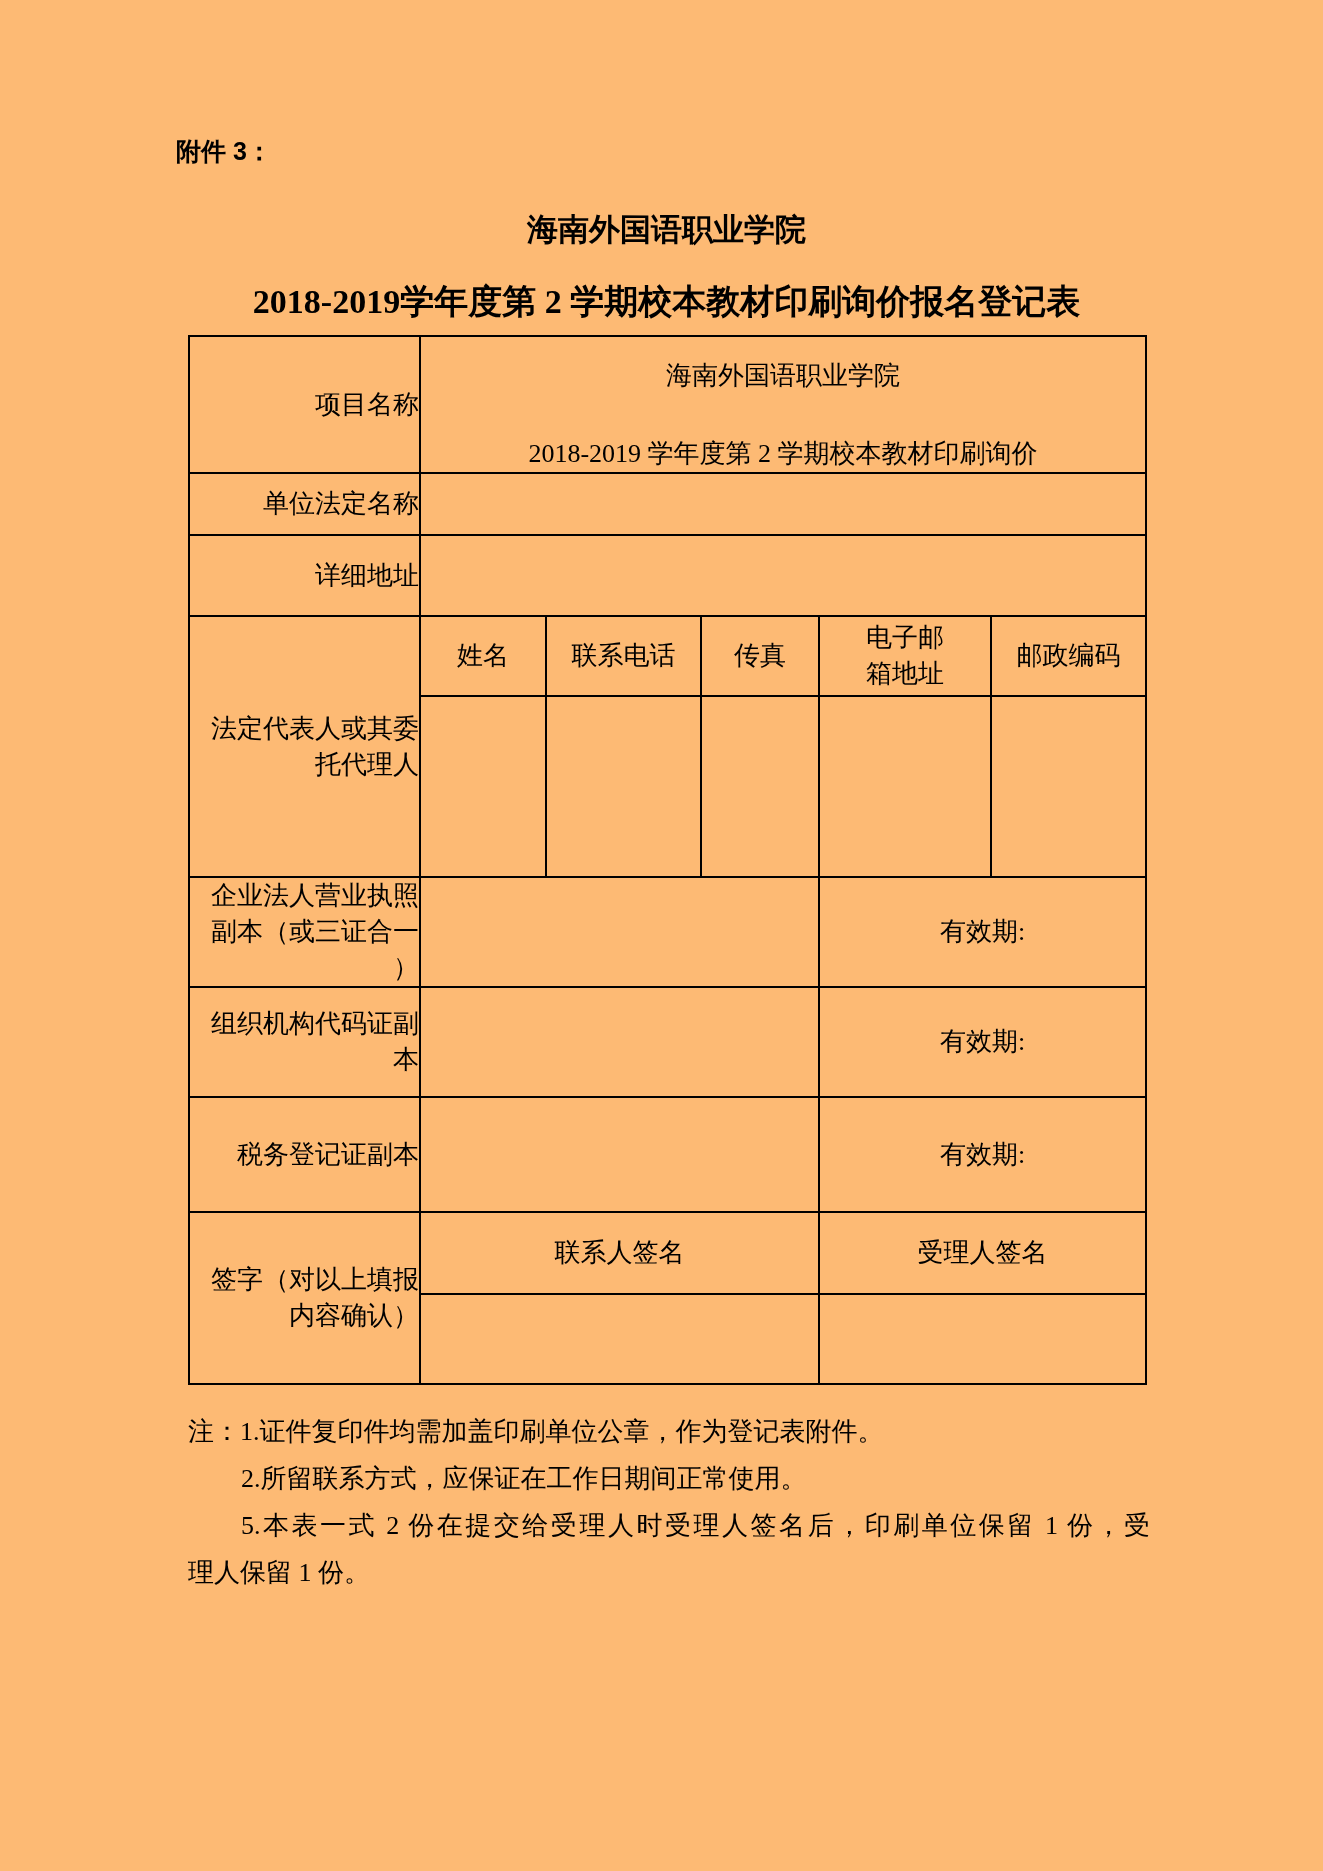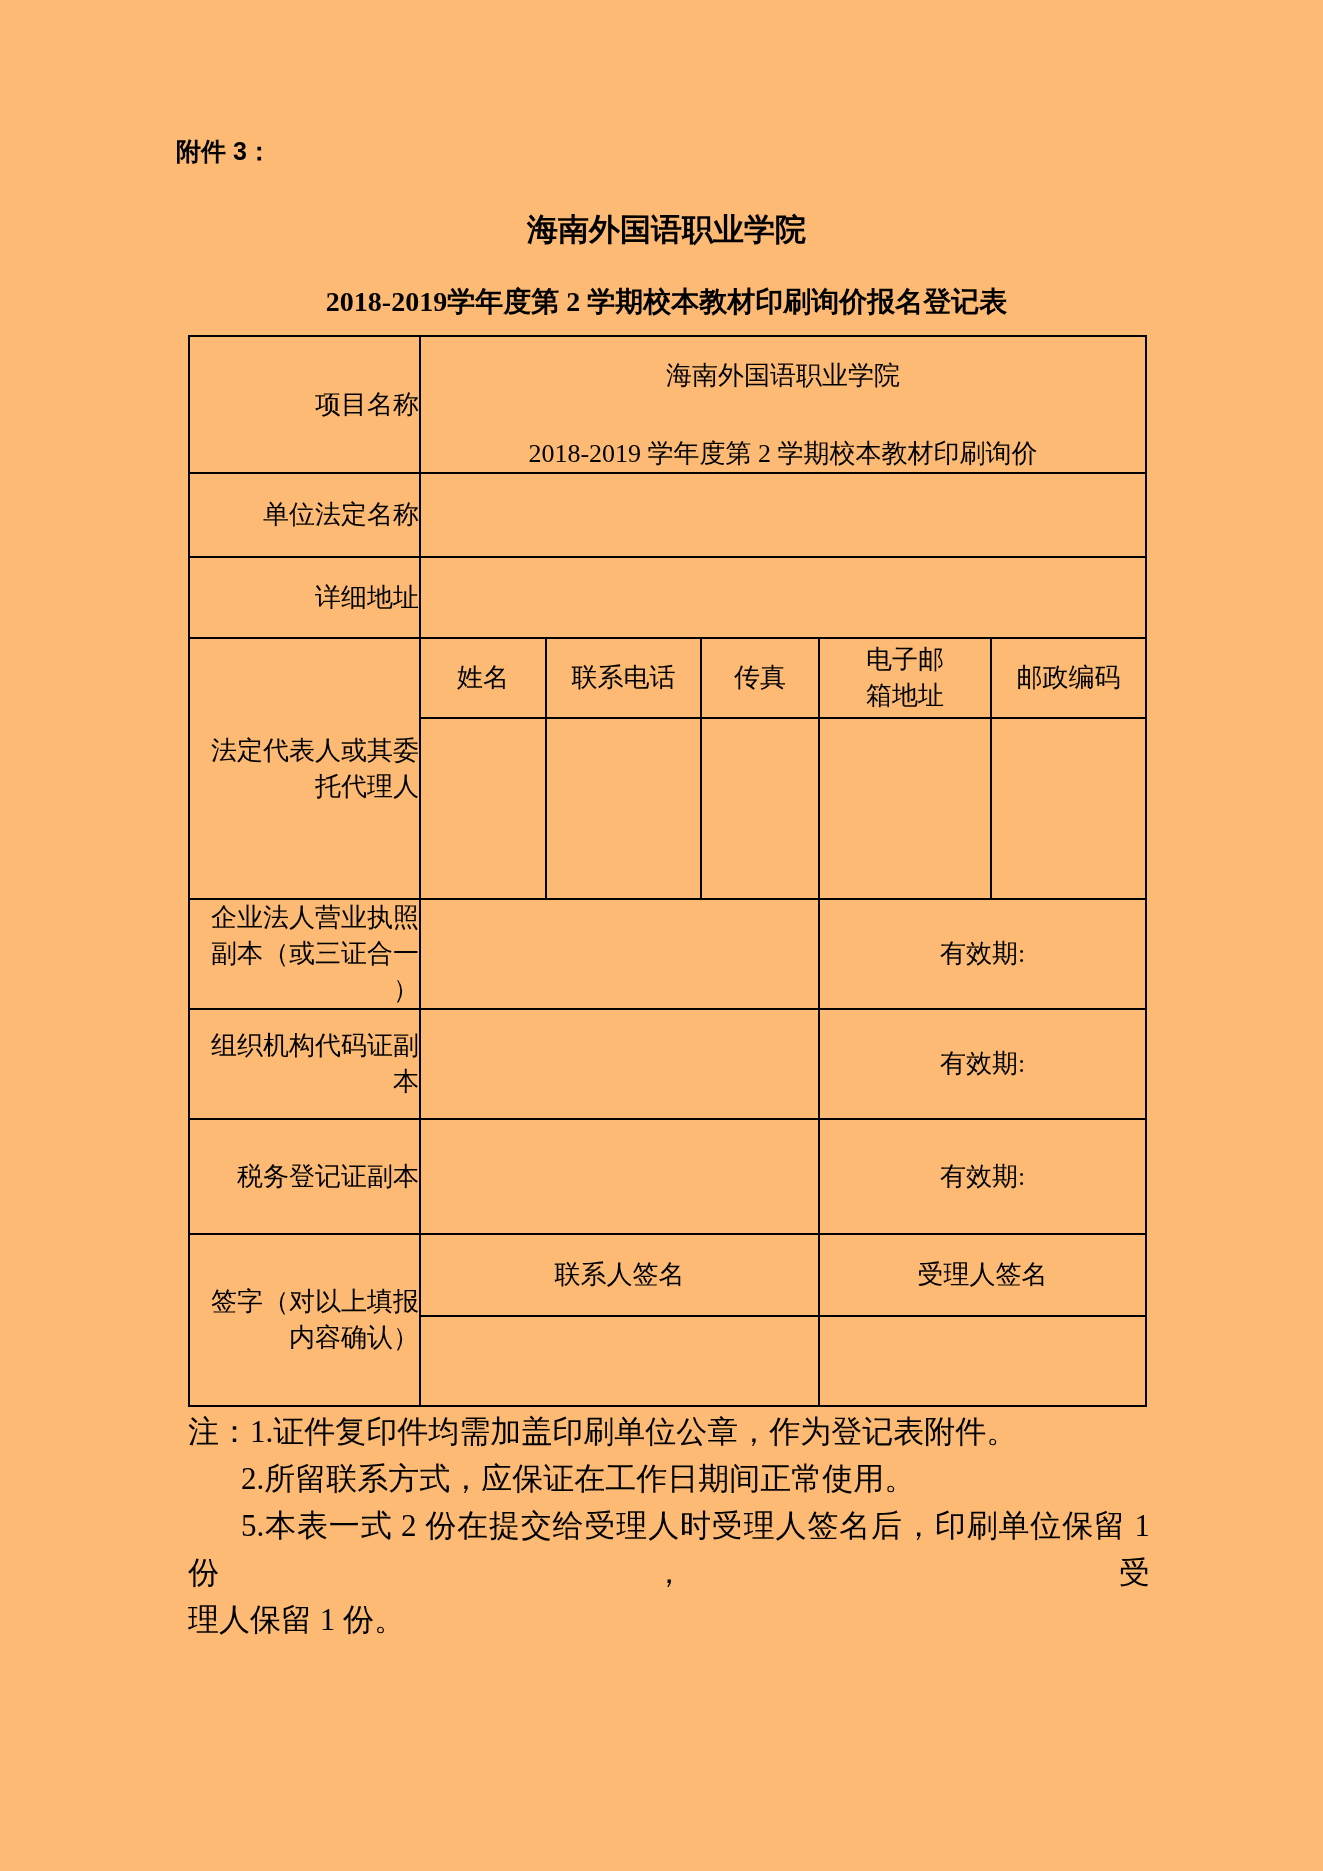--- a/index.html
+++ b/index.html
@@ -15,21 +15,21 @@
     position:absolute;left:176px;top:134px;
     font-family:"Liberation Sans","DejaVu Sans",sans-serif;
     font-weight:bold;font-size:25px;line-height:34px;
   }
   .doc-title{
     position:absolute;left:188px;top:210px;width:957px;
     text-align:center;font-weight:bold;font-size:31px;line-height:40px;
   }
   .doc-subtitle{
     position:absolute;left:188px;top:281px;width:957px;
-    text-align:center;font-weight:bold;font-size:28px;line-height:42px;
+    text-align:center;font-weight:bold;font-size:34px;line-height:42px;
     white-space:nowrap;
   }
   table.reg{
     position:absolute;left:188px;top:335px;
     width:957px;border-collapse:collapse;table-layout:fixed;
   }
   table.reg td{
     border:2px solid #000;
     font-size:26px;line-height:36px;
     padding:0;overflow:hidden;
@@ -42,21 +42,21 @@
   }
   td.hdr{text-align:center;vertical-align:middle;}
   .hdr-email-wrap{display:inline-block;width:92px;word-break:break-all;line-height:36px;vertical-align:middle;}
   td.project-val{vertical-align:top;text-align:center;}
   .pn-line1{margin-top:20px;}
   .pn-line2{margin-top:42px;}
   td.validity{vertical-align:top;text-align:center;padding:8px 0 0 16px;}
   td.sign-head{text-align:center;vertical-align:middle;}
   .notes{
     position:absolute;left:188px;top:1408px;width:962px;
-    font-size:31px;line-height:47px;
+    font-size:26px;line-height:47px;
   }
   .note-line{margin:0;}
   .note-indent{padding-left:53px;}
   .note-justify{
     padding-left:0;text-indent:53px;
     text-align:justify;text-align-last:justify;
   }
 </style>
 </head>
 <body>
@@ -81,21 +81,21 @@
 
     <tbody>
         <tr style="height:137px;">
       <td class="lbl">项目名称</td>
       <td class="project-val" colspan="5">
         <div class="pn-line1">海南外国语职业学院</div>
         <div class="pn-line2">2018-2019 学年度第 2 学期校本教材印刷询价</div>
       </td>
     </tr>
 
-    <tr style="height:84px;">
+    <tr style="height:62px;">
       <td class="lbl">单位法定名称</td>
       <td colspan="5"></td>
     </tr>
 
     <tr style="height:81px;">
       <td class="lbl">详细地址</td>
       <td colspan="5"></td>
     </tr>
 
     <tr style="height:80px;">

